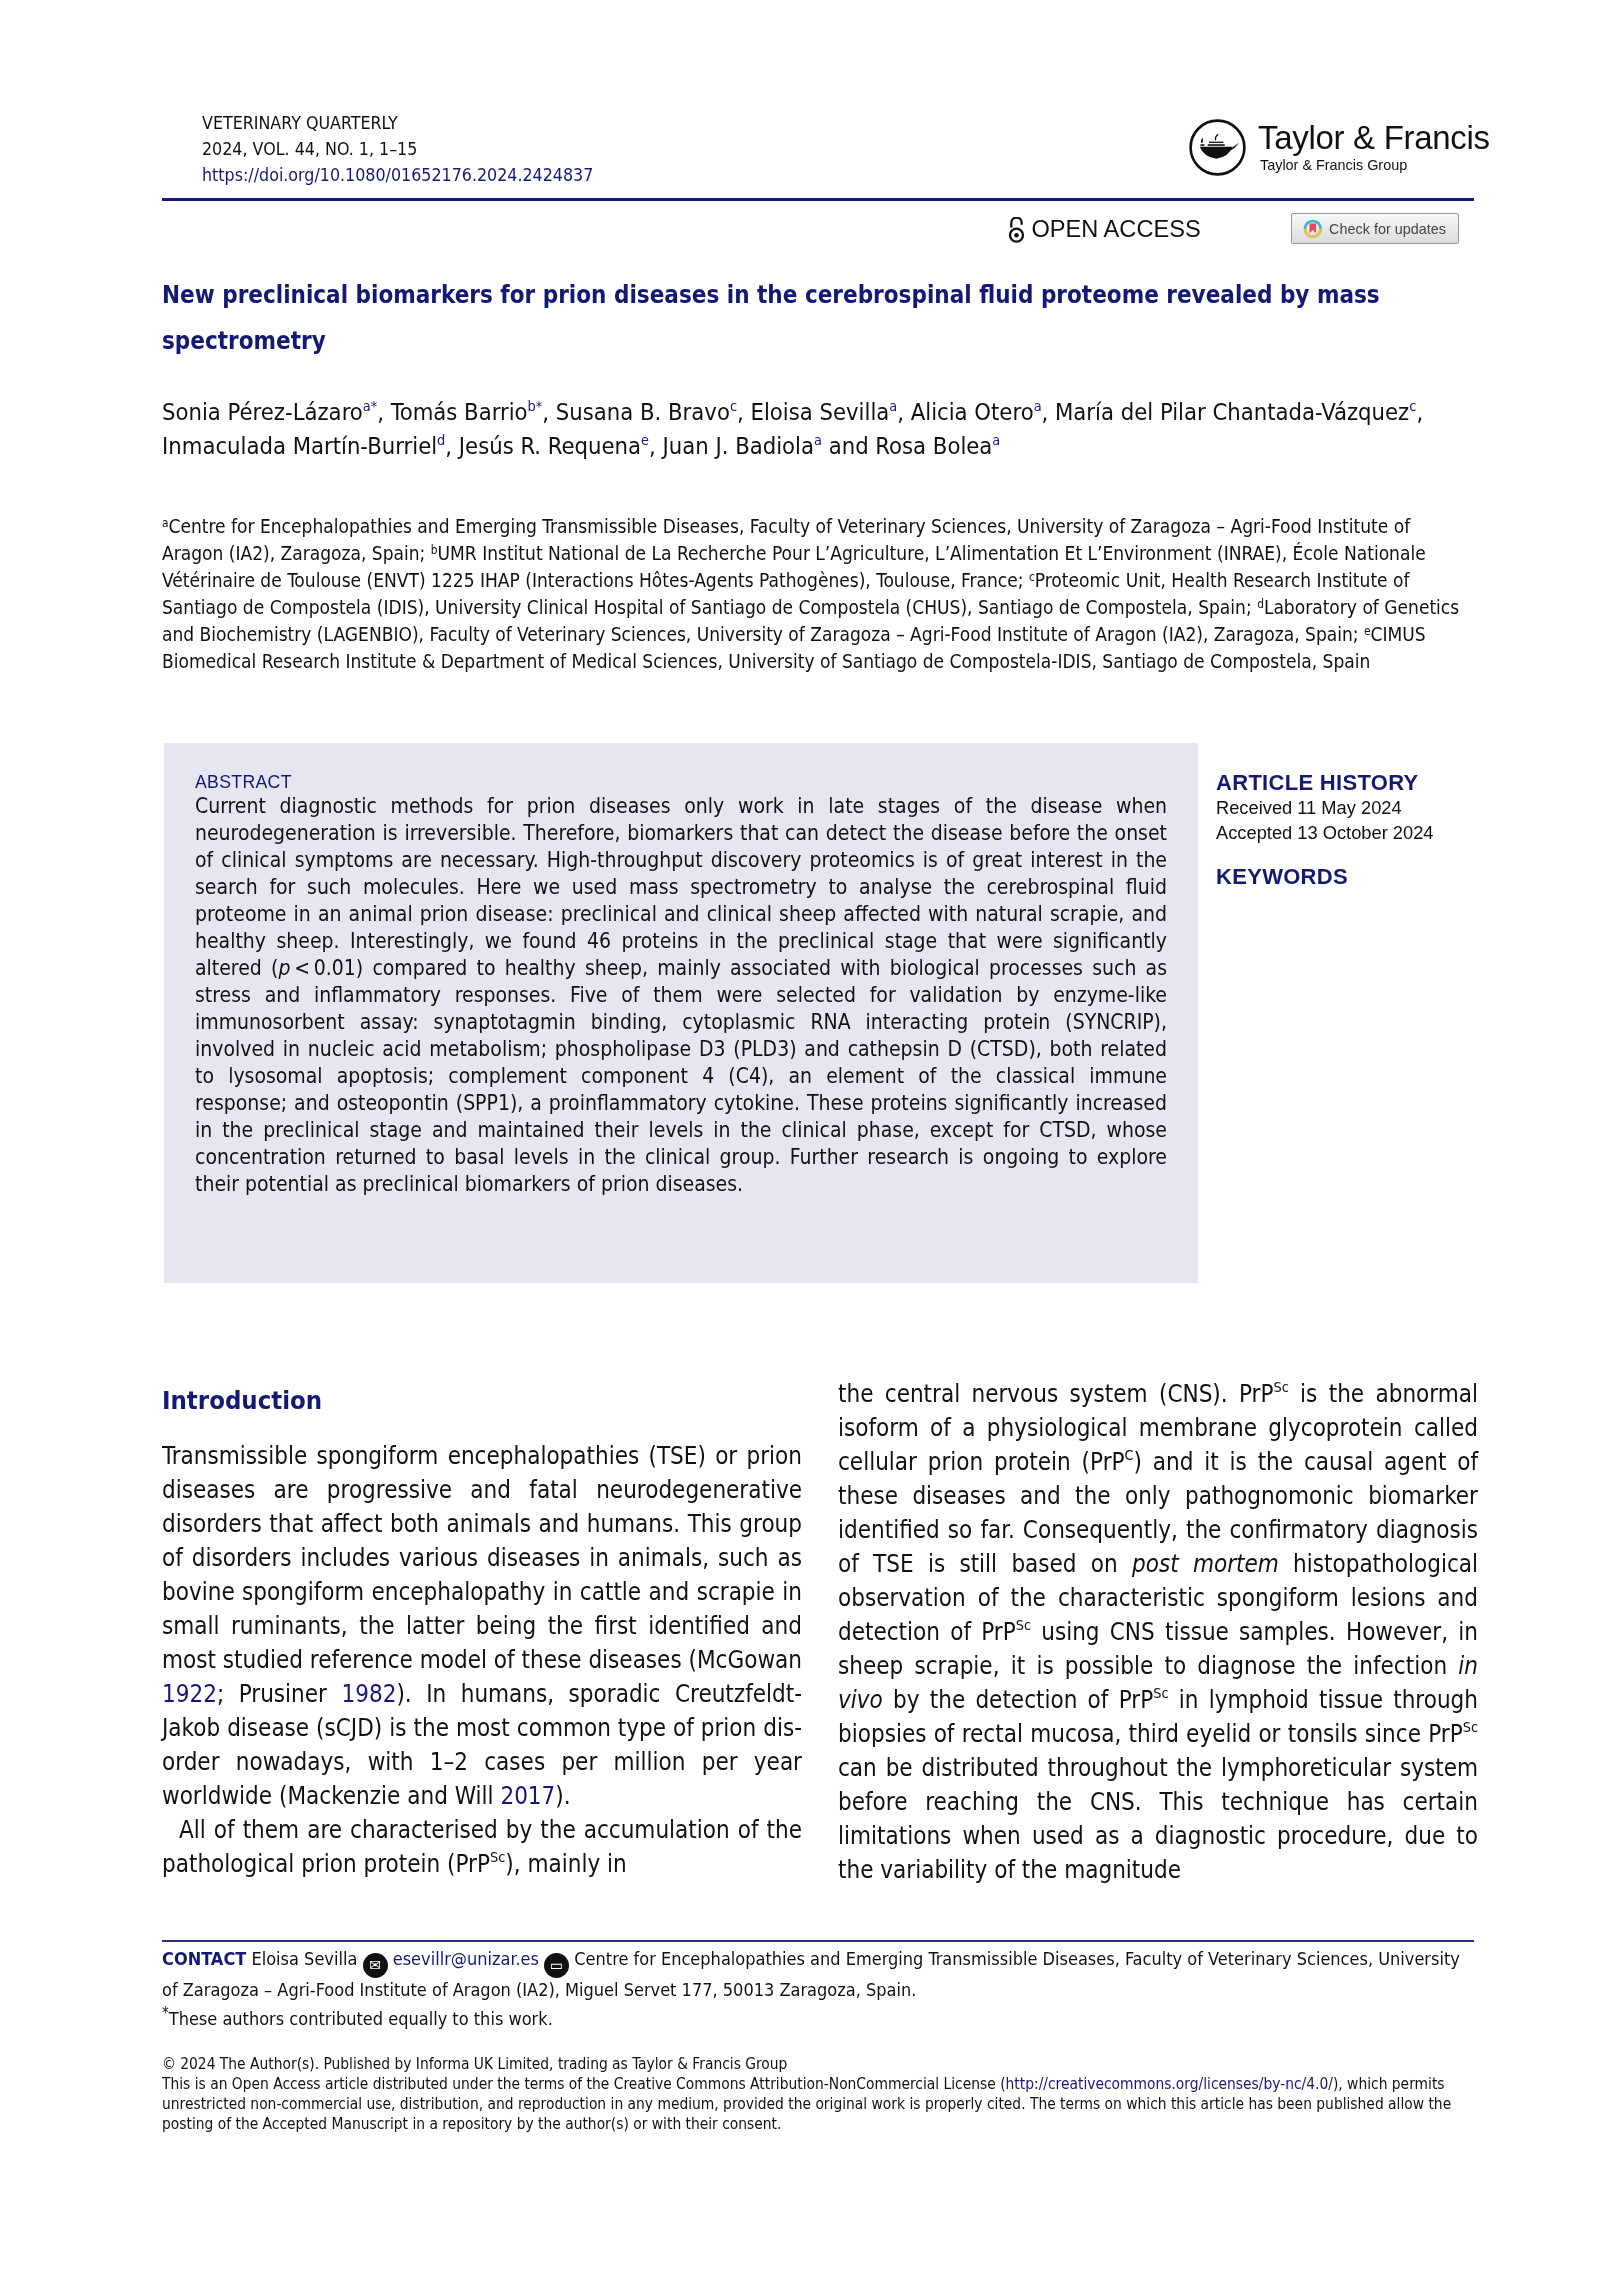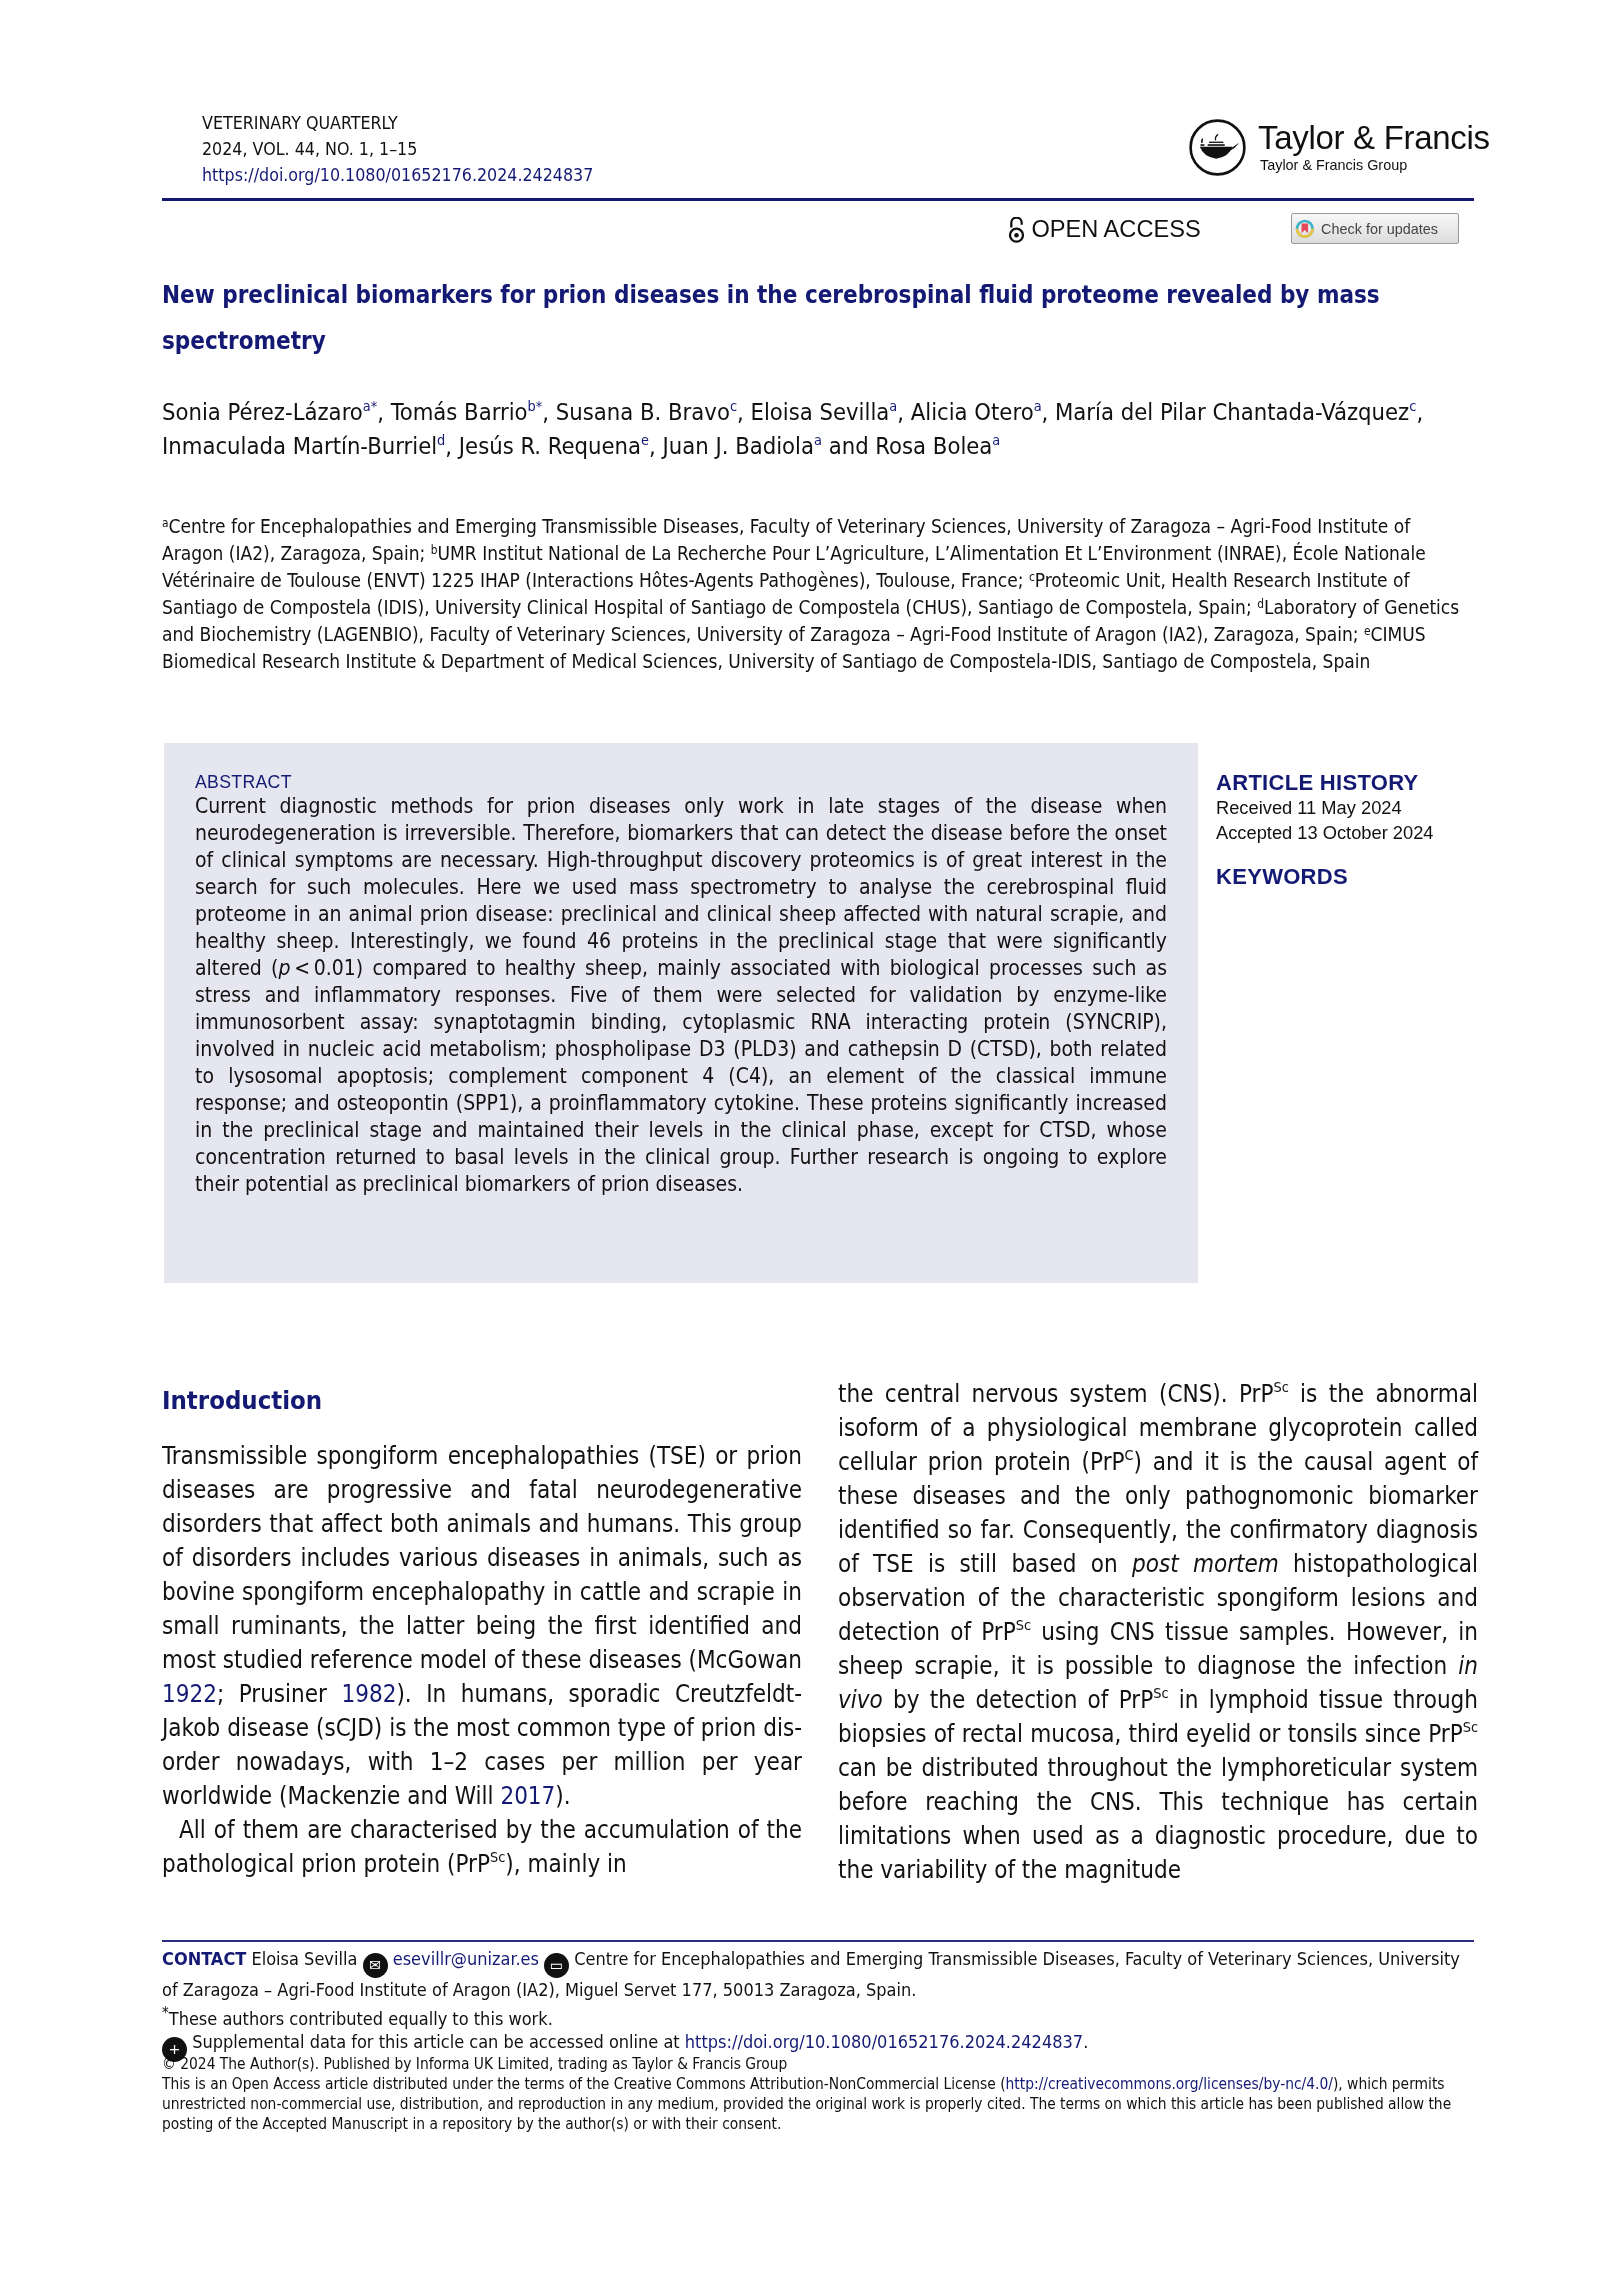--- a/index.html
+++ b/index.html
@@ -13,21 +13,21 @@
   #journal div { white-space: nowrap; }
   #tf-logo { left: 1183px; top: 111px; width: 293px; height: 72px; }
   #tf-circle { position: absolute; left: 5.2px; top: 6.5px; width: 59px; height: 59px; }
   #tf-name { position: absolute; left: 75px; top: 7.9px; font-size: 33px; line-height: 37px; font-family: "Liberation Sans", sans-serif; white-space: nowrap; letter-spacing: -0.3px; }
   #tf-group { position: absolute; left: 77px; top: 46px; font-size: 14.4px; line-height: 17px; font-family: "Liberation Sans", sans-serif; white-space: nowrap; }
   #header-rule { left: 162px; top: 198px; width: 1312px; height: 2.6px; background: #141a73; }
 
   #open-access { left: 1008px; top: 213px; height: 33px; display: flex; align-items: center; gap: 6.5px; font-size: 23.6px; font-family: "Liberation Sans", sans-serif; }
   #oa-icon { width: 17px; height: 26px; }
   #check-updates { left: 1291px; top: 213px; width: 168px; height: 31px; border: 0.7px solid #999; border-radius: 2px;
-                   background: linear-gradient(#f8f8f8, #dcdcdc); display: flex; align-items: center; gap: 6.5px; padding-left: 3px; box-sizing: border-box;
+                   background: linear-gradient(#f8f8f8, #dcdcdc); display: flex; align-items: center; gap: 6.5px; padding-left: 11px; box-sizing: border-box;
                    font-family: "Liberation Sans", sans-serif; font-size: 14.4px; color: #444; }
 
   
   #title { left: 162px; top: 272px; width: 1309px; font-size: 24px; line-height: 46px; font-weight: bold; color: #141a73; }
   #authors { left: 162px; top: 395px; width: 1296px; font-size: 23.6px; line-height: 34px; }
   #authors sup { color: #141a73; font-size: 14.4px; vertical-align: 9.2px; line-height: 0; }
   #affiliations { left: 162px; top: 513px; width: 1309px; font-size: 19px; line-height: 27px; text-align: left; }
   #affiliations sup { font-size: 11.8px; vertical-align: 6.5px; line-height: 0; }
 
   
@@ -132,22 +132,18 @@
 <div id="footer" class="abs">
   <div>
     <span class="contact-label">CONTACT</span>
     <span>Eloisa Sevilla</span>
     <span class="circ-icon">✉</span>
     <a class="link" href="#">esevillr@unizar.es</a>
     <span class="circ-icon">▭</span>
     <span>Centre for Encephalopathies and Emerging Transmissible Diseases, Faculty of Veterinary Sciences, University of Zaragoza – Agri-Food Institute of Aragon (IA2), Miguel Servet 177, 50013 Zaragoza, Spain.</span>
   </div>
   <div><sup>*</sup><span>These authors contributed equally to this work.</span></div>
-  <div>
-    <span class="circ-icon">+</span>
-    <span>Supplemental data for this article can be accessed online at </span><a class="link" href="#">https://doi.org/10.1080/01652176.2024.2424837</a>.
-  </div>
 </div>
 <div id="footer-small" class="abs">
   <div>© 2024 The Author(s). Published by Informa UK Limited, trading as Taylor &amp; Francis Group</div>
   <div><span>This is an Open Access article distributed under the terms of the Creative Commons Attribution-NonCommercial License (</span><a class="link" href="#">http://creativecommons.org/licenses/by-nc/4.0/</a><span>), which permits unrestricted non-commercial use, distribution, and reproduction in any medium, provided the original work is properly cited. The terms on which this article has been published allow the posting of the Accepted Manuscript in a repository by the author(s) or with their consent.</span></div>
 </div>
 
 
 </body></html>

